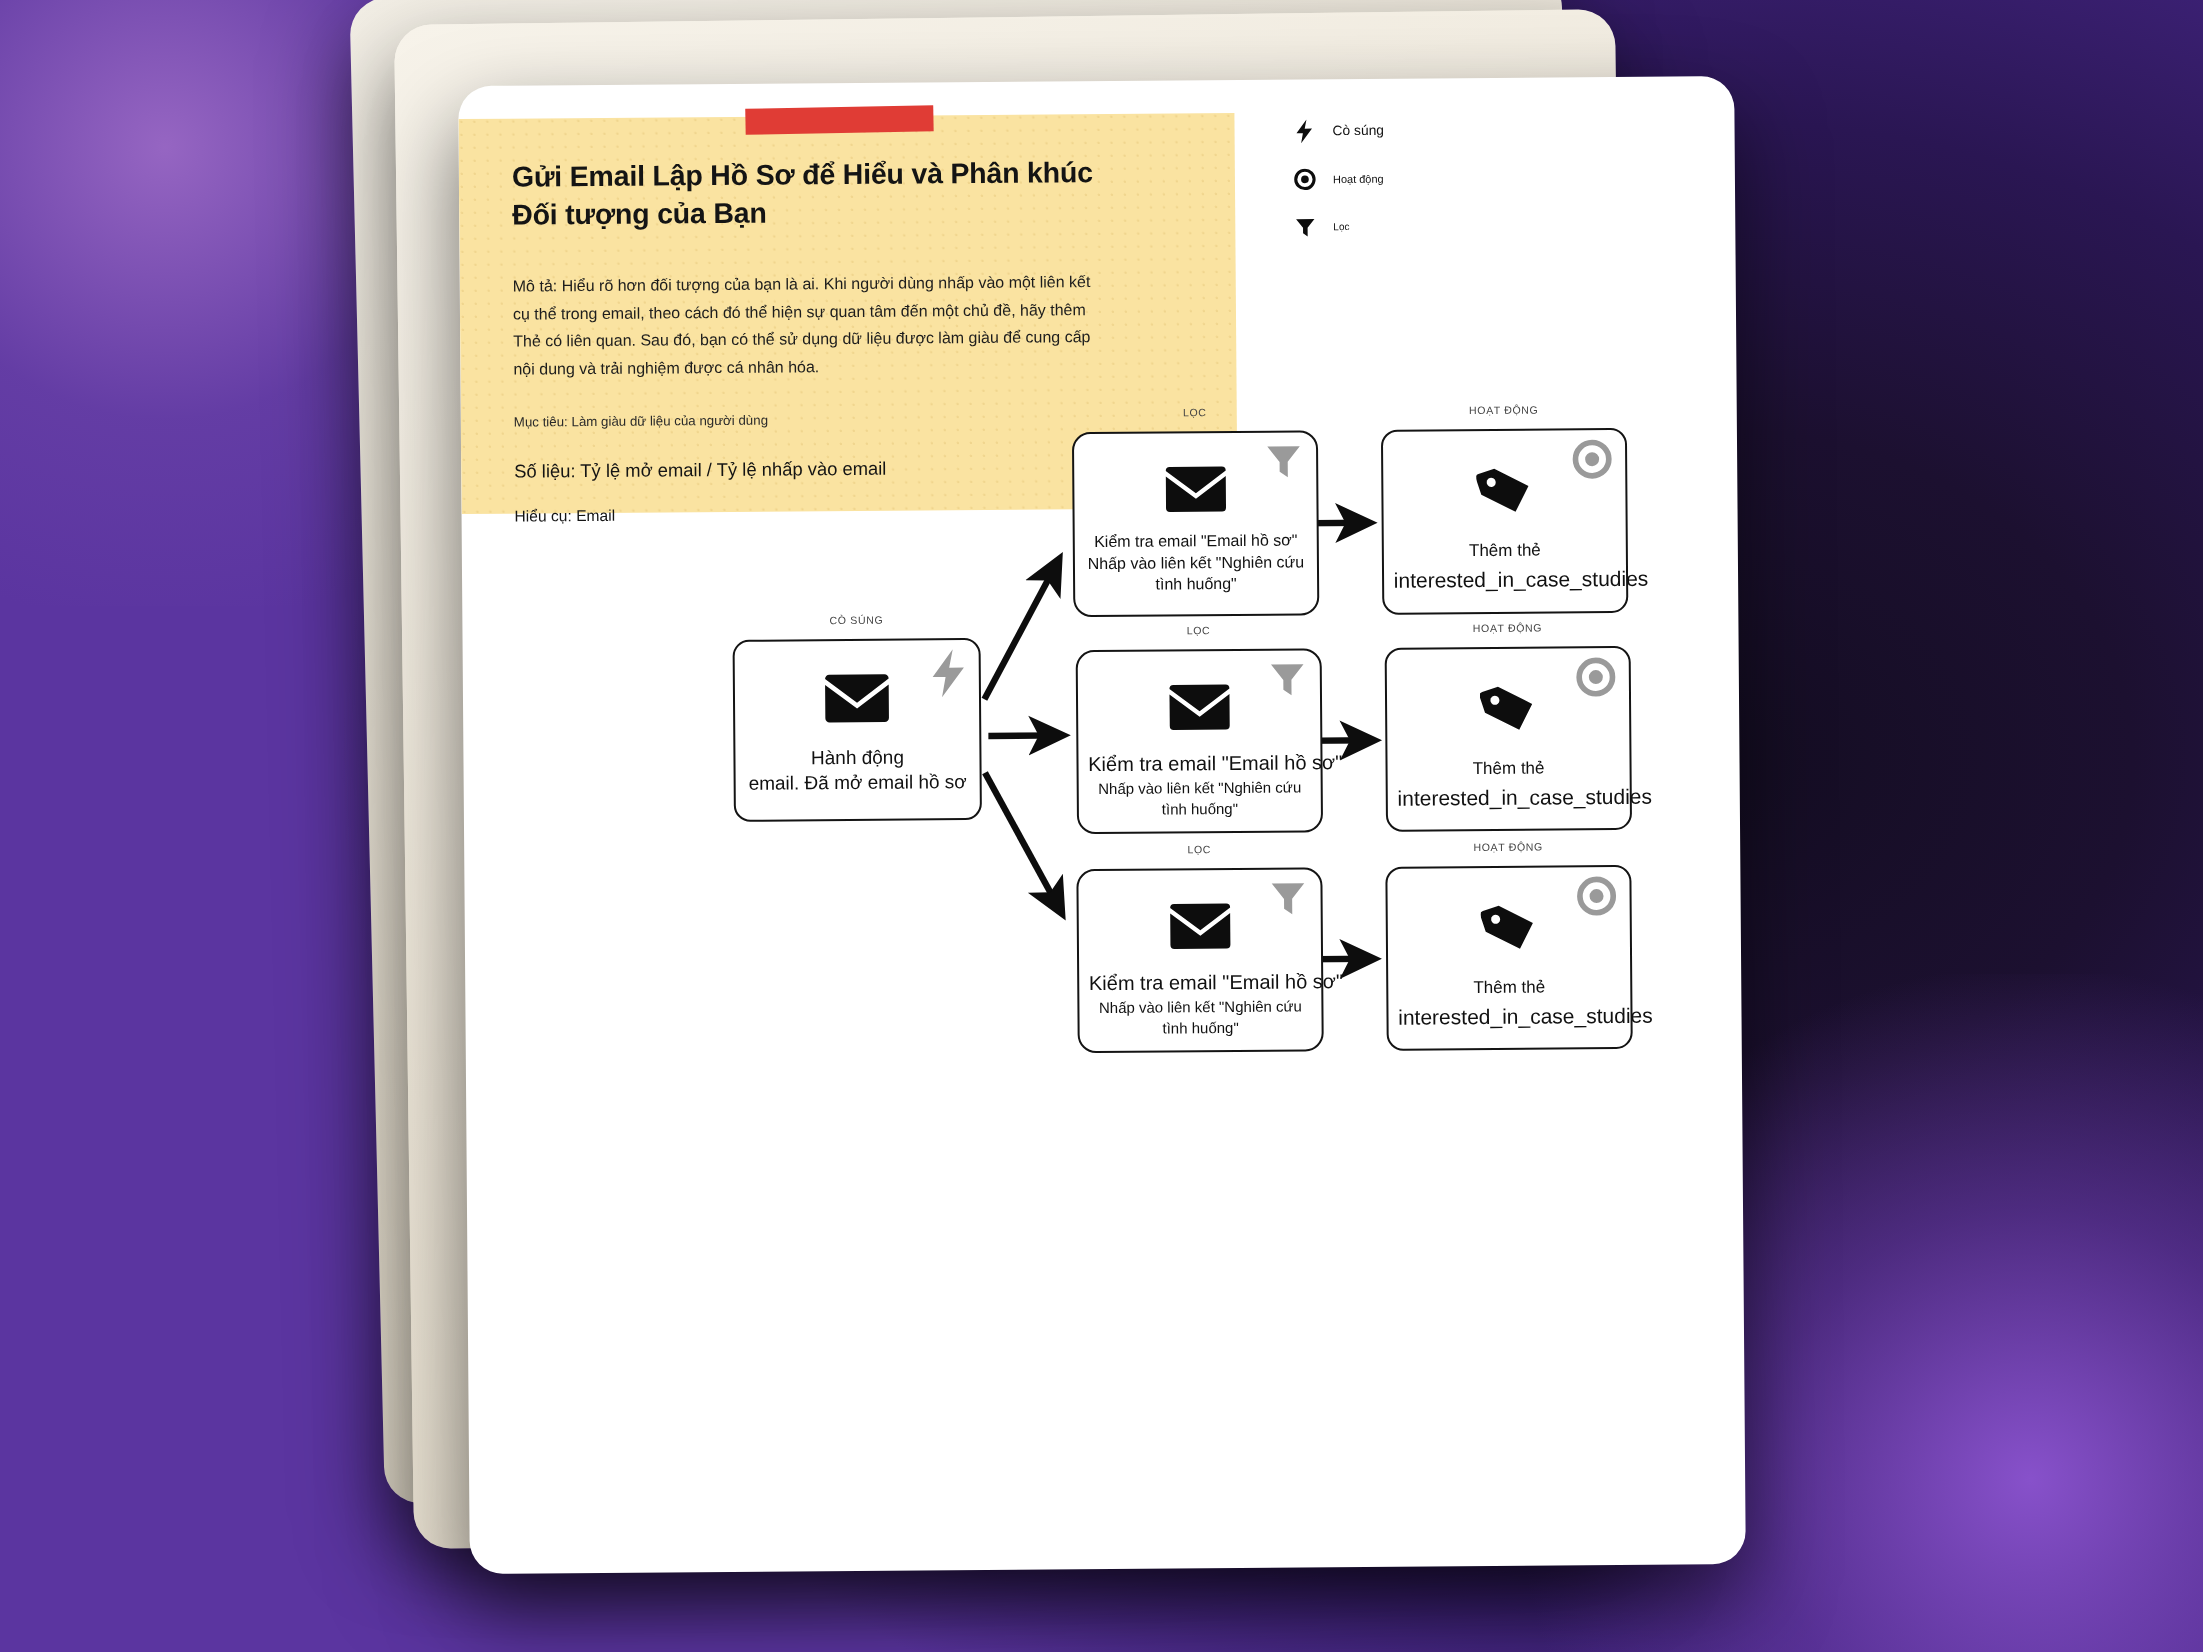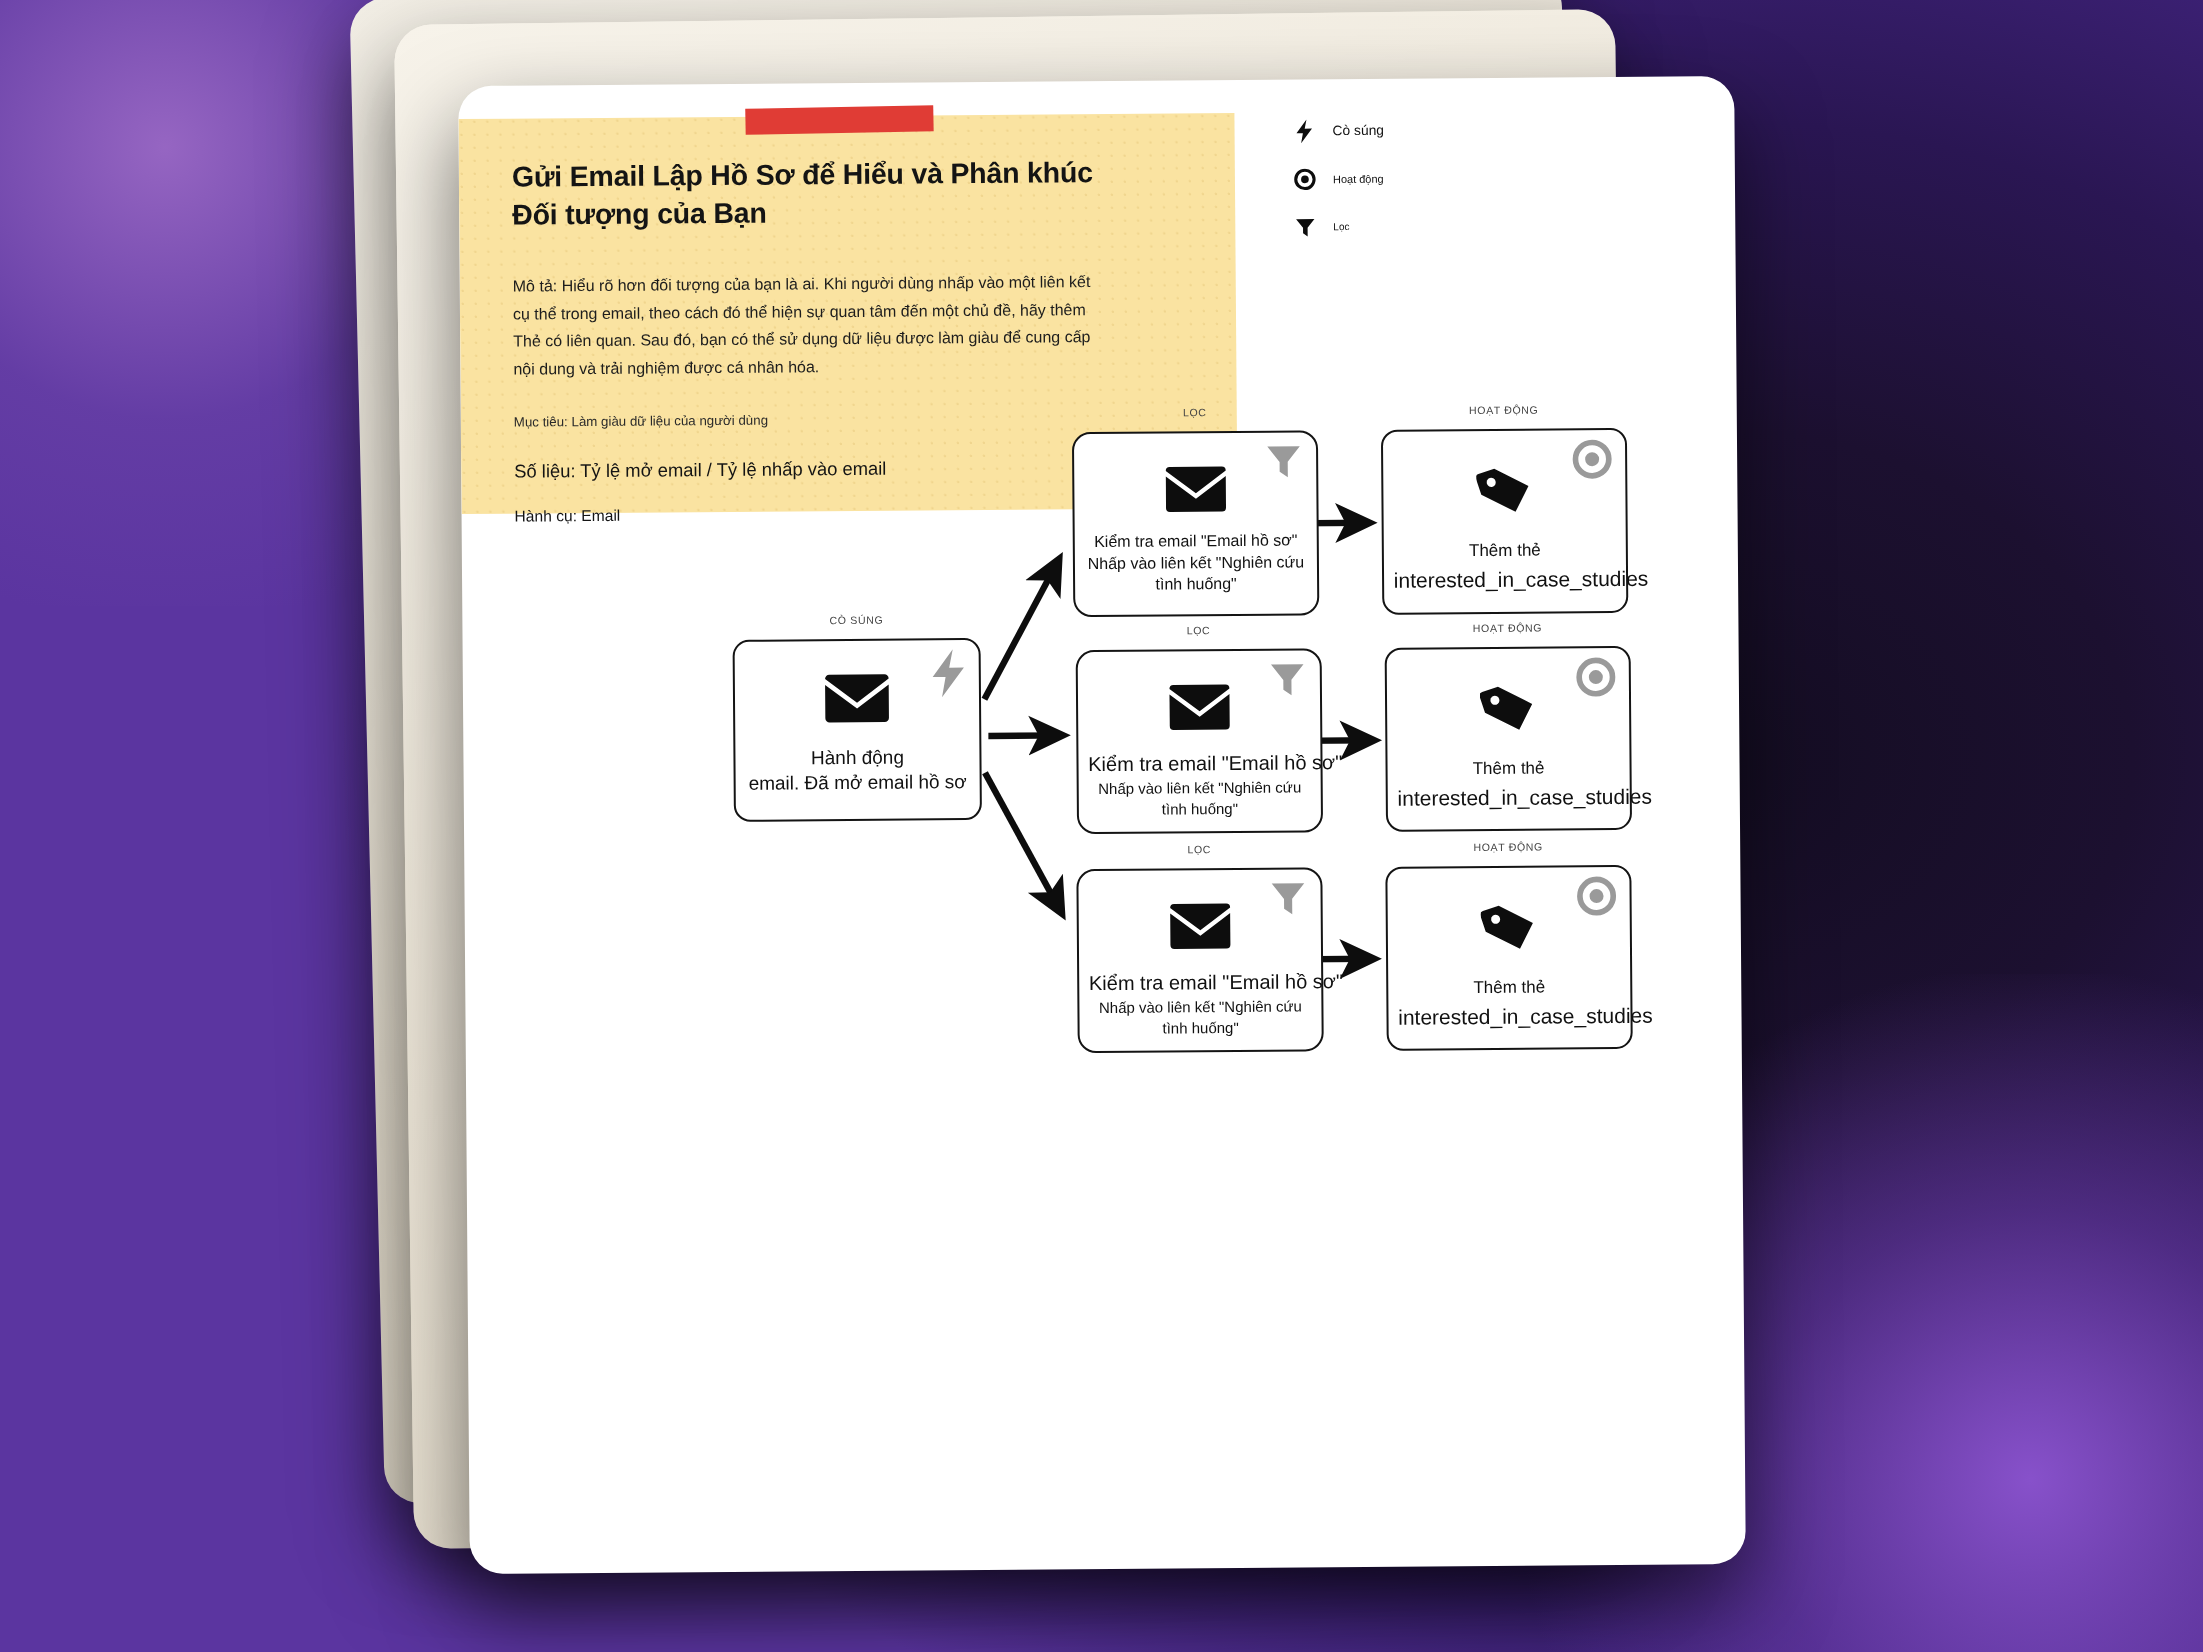--- a/index.html
+++ b/index.html
@@ -248,21 +248,21 @@
   <div class="sheet" id="sheet-mid"></div>
 
   <div class="sheet" id="sheet-front">
 
     <div id="note">
       <div id="red-tab"></div>
       <div id="note-title">Gửi Email Lập Hồ Sơ để Hiểu và Phân khúc Đối tượng của Bạn</div>
       <div id="note-desc">Mô tả: Hiểu rõ hơn đối tượng của bạn là ai. Khi người dùng nhấp vào một liên kết cụ thể trong email, theo cách đó thể hiện sự quan tâm đến một chủ đề, hãy thêm Thẻ có liên quan. Sau đó, bạn có thể sử dụng dữ liệu được làm giàu để cung cấp nội dung và trải nghiệm được cá nhân hóa.</div>
       <div id="note-goal">Mục tiêu: Làm giàu dữ liệu của người dùng</div>
       <div id="note-metric">Số liệu: Tỷ lệ mở email / Tỷ lệ nhấp vào email</div>
-      <div id="note-tool">Hành cụ: Email</div>
+      <div id="note-tool">Hiểu cụ: Email</div>
     </div>
 
     <div id="legend">
       <div class="legend-row">
         <span class="legend-ico">
           <svg width="17.4" height="24" viewBox="0 0 19 26">
               <path d="M12 0 L1 15 H8 L6 26 L18 10 H10 Z" fill="#0d0d0d"></path>
             </svg>
         </span>
         <span class="legend-label">Cò súng</span>

